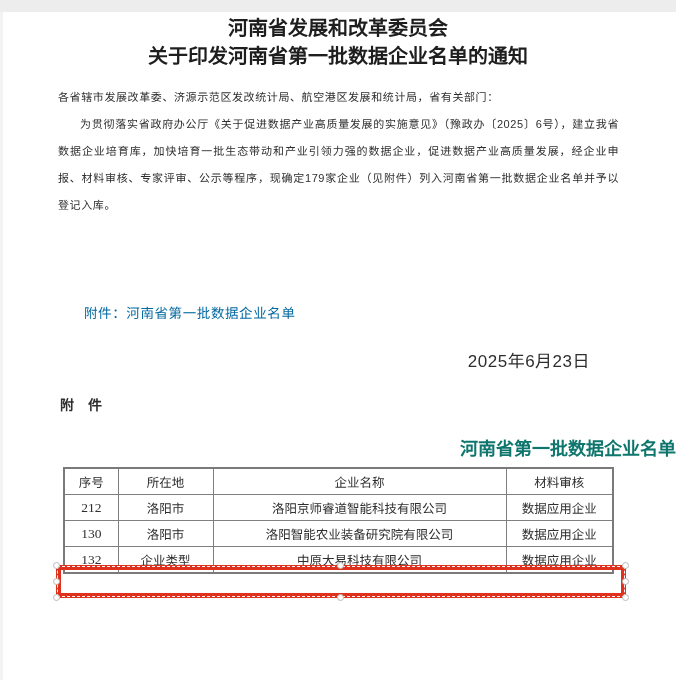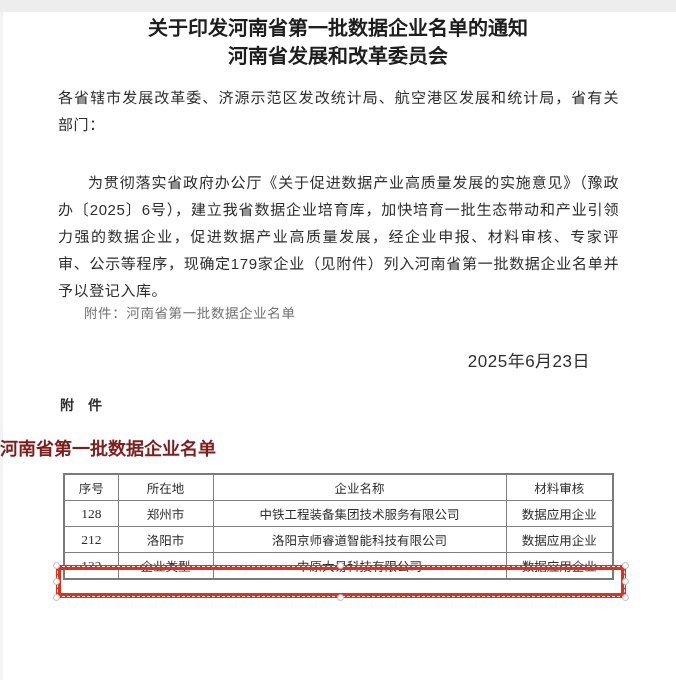--- a/index.html
+++ b/index.html
@@ -34,66 +34,65 @@
     text-align: center;
     font-size: 20px;
     font-weight: bold;
     line-height: 28px;
     color: #1e1e1e;
   }
   .body-text {
     position: absolute;
     top: 84px; left: 58px;
     width: 561px;
-    font-size: 15px;
+    font-size: 11px;
     letter-spacing: 0.6px;
     line-height: 27px;
     text-align: justify;
     color: #2e2e2e;
   }
   .body-text p { margin: 0; }
-  .body-text p.indent { text-indent: 2em; margin-top: 31px; }
+  .body-text p.indent { text-indent: 2em; }
   .attachment-note {
     position: absolute;
     top: 302px; left: 84px;
     font-size: 13.5px;
     letter-spacing: 0.6px;
-    color: #737373;
+    color: #0369a1;
   }
   .doc-date {
     position: absolute;
     top: 347px; right: 86px;
     font-size: 17px;
     letter-spacing: 0.5px;
     color: #2e2e2e;
   }
   .fujian-label {
     position: absolute;
     top: 394px; left: 60px;
     font-size: 14px;
     font-weight: bold;
     color: #2e2e2e;
   }
   .table-title {
     position: absolute;
     top: 434px; left: 0;
     width: 100%;
-    text-align: left;
+    text-align: right;
     font-size: 18px;
     font-weight: bold;
-    color: #7f1d1d;
+    color: #0f766e;
   }
   table.enterprise-table {
     position: absolute;
     top: 467px; left: 63px;
     width: 549px;
     border-collapse: collapse;
     table-layout: fixed;
     border: 2px solid #7a7a7a;
-    margin-top: 6px;
   }
   .enterprise-table th,
   .enterprise-table td {
     border: 1px solid #7f7f7f;
     height: 25px;
     text-align: center;
     vertical-align: middle;
     font-size: 12.5px;
     font-weight: normal;
     color: #2e2e2e;
@@ -139,22 +138,22 @@
 </style>
 </head>
 <body>
 
 <div class="page">
 
   <div class="top-strip"></div>
   <div class="left-strip"></div>
 
   <div class="doc-title">
+    <div>河南省发展和改革委员会</div>
     <div>关于印发河南省第一批数据企业名单的通知</div>
-    <div>河南省发展和改革委员会</div>
   </div>
 
   <div class="body-text">
     <p>各省辖市发展改革委、济源示范区发改统计局、航空港区发展和统计局，省有关部门：</p>
     <p class="indent">为贯彻落实省政府办公厅《关于促进数据产业高质量发展的实施意见》（豫政办〔2025〕6号），建立我省数据企业培育库，加快培育一批生态带动和产业引领力强的数据企业，促进数据产业高质量发展，经企业申报、材料审核、专家评审、公示等程序，现确定179家企业（见附件）列入河南省第一批数据企业名单并予以登记入库。</p>
   </div>
 
   <div class="attachment-note">附件：河南省第一批数据企业名单</div>
 
   <div class="doc-date">2025年6月23日</div>
@@ -173,29 +172,29 @@
     <thead>
       <tr>
         <th>序号</th>
         <th>所在地</th>
         <th>企业名称</th>
         <th>材料审核</th>
       </tr>
     </thead>
     <tbody>
       <tr>
-        <td class="num">128</td>
-        <td>郑州市</td>
-        <td>中铁工程装备集团技术服务有限公司</td>
-        <td>数据应用企业</td>
-      </tr>
-      <tr>
         <td class="num">212</td>
         <td>洛阳市</td>
         <td>洛阳京师睿道智能科技有限公司</td>
+        <td>数据应用企业</td>
+      </tr>
+      <tr>
+        <td class="num">130</td>
+        <td>洛阳市</td>
+        <td>洛阳智能农业装备研究院有限公司</td>
         <td>数据应用企业</td>
       </tr>
       <tr>
         <td class="num">132</td>
         <td>企业类型</td>
         <td>中原大易科技有限公司</td>
         <td>数据应用企业</td>
       </tr>
     </tbody>
   </table>

